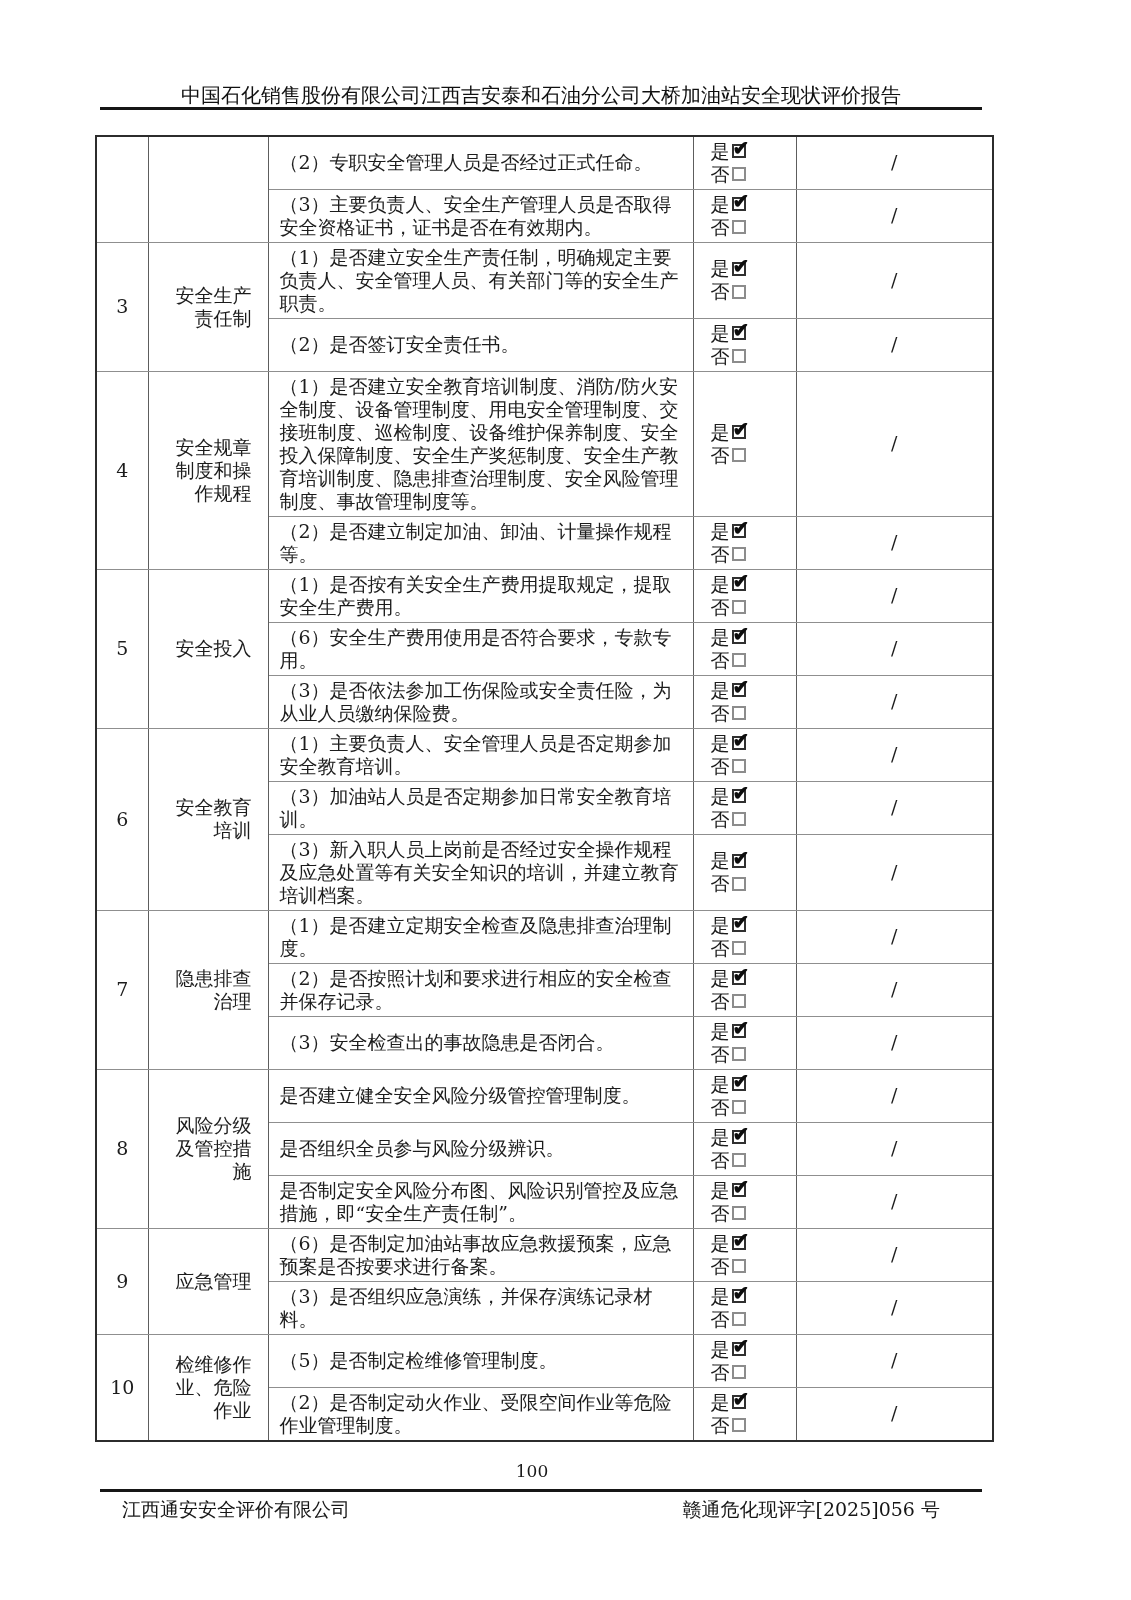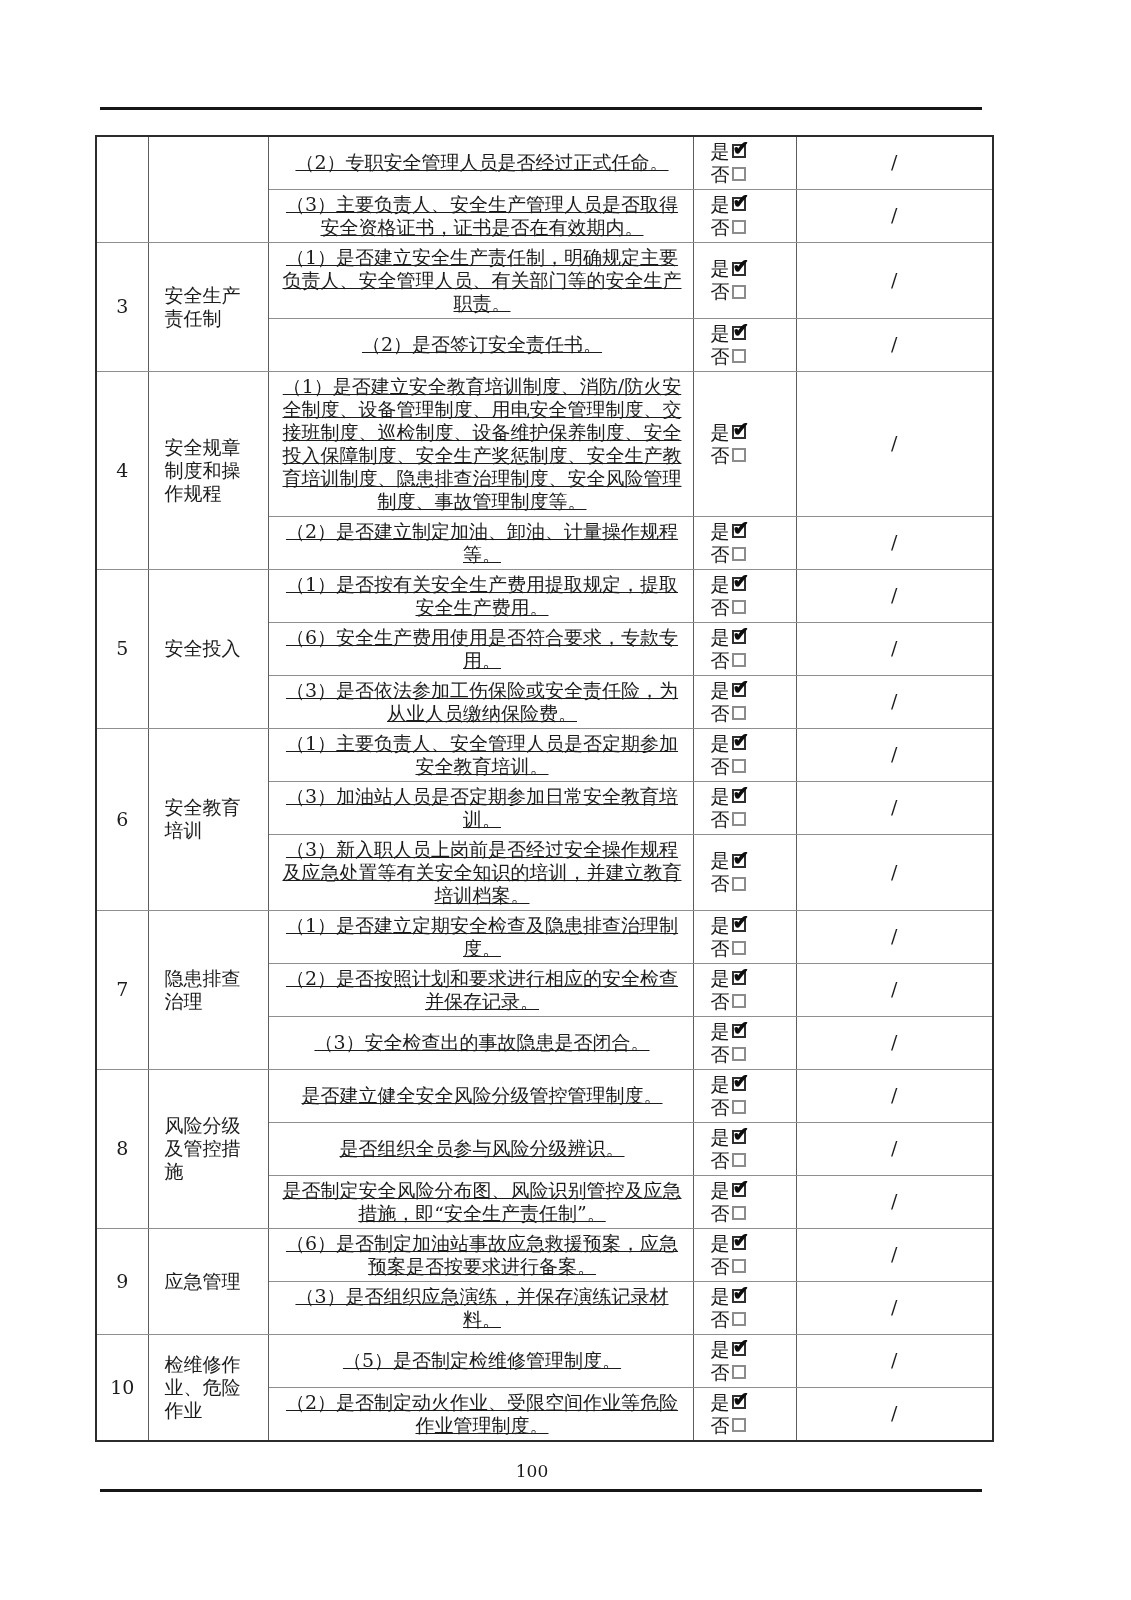--- a/index.html
+++ b/index.html
@@ -43,22 +43,22 @@
     border-bottom: 1px solid #8f8f8f;
     font-size: 19px;
     line-height: 23px;
     color: #1c1c1c;
     vertical-align: middle;
     overflow: hidden;
   }
   table.checklist tr { height: 53px; }
   table.checklist tr.group-start td { border-top: 1.5px solid #2c2c2c; }
   td.col-no { text-align: center; font-size: 18px; color: #222; }
-  td.col-cat { text-align: left; padding: 2px 16px; }
-  td.col-item { padding: 3px 8px 3px 11px; text-align: center; text-decoration: underline; }
+  td.col-cat { text-align: right; padding: 2px 16px; }
+  td.col-item { padding: 3px 8px 3px 11px; text-align: left; }
   td.col-check { padding: 2px 0 2px 17px; }
   .check-line { display: flex; align-items: center; height: 23px; }
   .opt-label { font-size: 19px; color: #1c1c1c; }
   .cbox {
     display: inline-block;
     width: 14px; height: 14px;
     border: 2px solid #303030;
     margin-left: 2px;
     position: relative;
     top: 0px;
@@ -99,20 +99,21 @@
     color: #161616;
   }
   .footer-company { padding-left: 22px; }
   .footer-docnum  { padding-right: 42px; }
 </style>
 </head>
 <body>
 
 <div class="page">
 
+  <div class="doc-title">中国石化销售股份有限公司江西吉安泰和石油分公司大桥加油站安全现状评价报告</div>
   <div class="header-rule"></div>
 
   <table class="checklist">
     <colgroup>
       <col style="width:52px">
       <col style="width:120px">
       <col style="width:425px">
       <col style="width:103px">
       <col style="width:197px">
     </colgroup>
@@ -441,14 +442,18 @@
               <span class="cbox unchecked"></span>
             </div>
           </td>
           <td class="col-remark">/</td>
         </tr>
       </tbody>
   </table>
 
   <div class="page-number">100</div>
   <div class="footer-rule"></div>
+  <div class="footer-row">
+    <span class="footer-company">江西通安安全评价有限公司</span>
+    <span class="footer-docnum">赣通危化现评字[2025]056 号</span>
+  </div>
 
 </div>
 
 </body></html>

